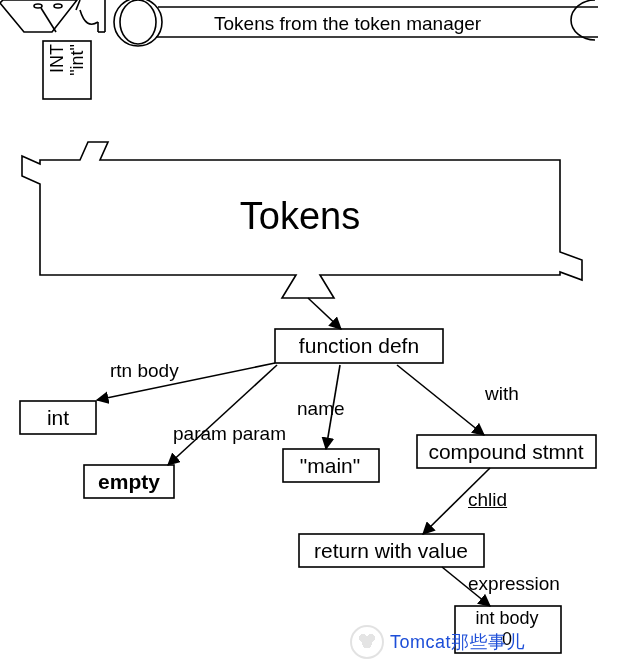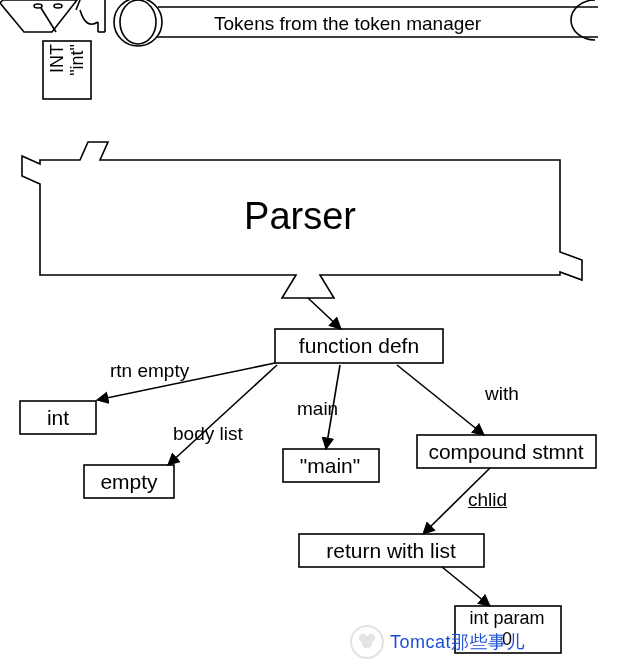--- a/index.html
+++ b/index.html
@@ -120,36 +120,37 @@
       <line x1="490" y1="468" x2="423" y2="534" marker-end="url(#arr)"></line>
       <line x1="442" y1="567" x2="490" y2="606" marker-end="url(#arr)"></line>
     </g>
   </svg>
 
   <div class="label small" style="left:214px; top:14px;">Tokens from the token manager</div>
 
   <div class="vtext" style="left:47px; top:44px;">INT</div>
   <div class="vtext" style="left:67px; top:44px;">"int"</div>
 
-  <div class="label big center" style="left:300px; top:217px;">Parser</div>
+  <div class="label big center" style="left:300px; top:217px;">Tokens</div>
 
   <div class="label center" style="left:359px; top:346px;">function defn</div>
 
-  <div class="label edge" style="left:110px; top:361px;">rtn empty</div>
-  <div class="label edge" style="left:173px; top:424px;">body list</div>
-  <div class="label edge" style="left:297px; top:399px;">main</div>
+  <div class="label edge" style="left:110px; top:361px;">rtn body</div>
+  <div class="label edge" style="left:173px; top:424px;">param param</div>
+  <div class="label edge" style="left:297px; top:399px;">name</div>
   <div class="label edge" style="left:485px; top:384px;">with</div>
   <div class="label edge" style="left:468px; top:490px;text-decoration:underline;">chlid</div>
+  <div class="label edge" style="left:468px; top:574px;">expression</div>
 
   <div class="label center" style="left:58px; top:418px;">int</div>
-  <div class="label center" style="left:129px; top:482px;">empty</div>
+  <div class="label center" style="left:129px; top:482px;font-weight:bold;">empty</div>
   <div class="label center" style="left:330px; top:466px;">"main"</div>
   <div class="label center" style="left:506px; top:452px;">compound stmnt</div>
-  <div class="label center" style="left:391px; top:551px;">return with list</div>
-  <div class="label tiny center" style="left:507px; top:619px;">int param</div>
+  <div class="label center" style="left:391px; top:551px;">return with value</div>
+  <div class="label tiny center" style="left:507px; top:619px;">int body</div>
   <div class="label tiny center" style="left:507px; top:640px;">0</div>
 
   <div class="watermark">
     <span class="wm-icon"></span>
     <span>Tomcat那些事儿</span>
   </div>
 
 </div>
 
 </body></html>

